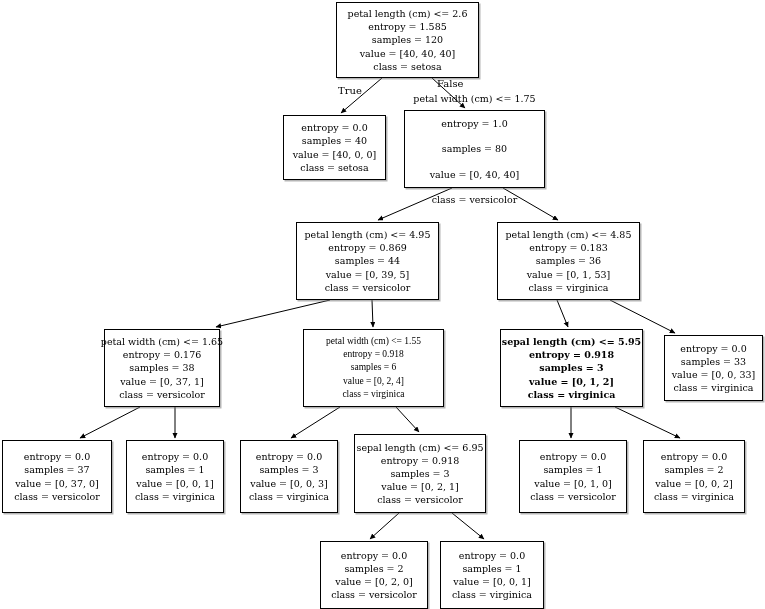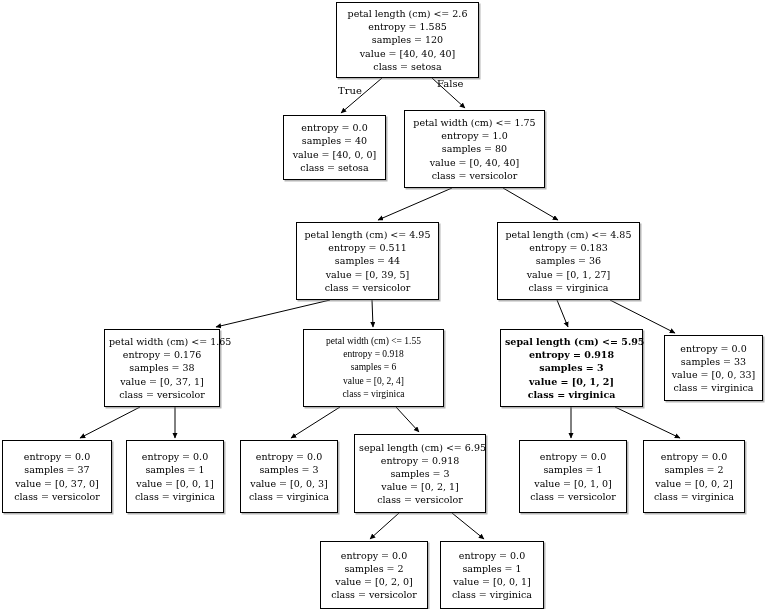--- a/index.html
+++ b/index.html
@@ -18,20 +18,21 @@
     border:1px solid #000000;
     background:#ffffff;
     box-shadow:1.5px 1.5px 0 rgba(120,120,120,0.55);
     text-align:center;
     font-size:9.5px;
     line-height:13.2px;
     color:#000000;
     display:flex;
     flex-direction:column;
     justify-content:center;
+    align-items:center;
     padding:12px 4px;
   }
   .node .ln{white-space:nowrap;}
   .edge-label{
     position:absolute;
     font-size:10px;
     color:#000000;
     white-space:nowrap;
   }
 </style>
@@ -71,39 +72,39 @@
         <div class="ln">samples = 120</div>
         <div class="ln">value = [40, 40, 40]</div>
         <div class="ln">class = setosa</div>
       </div>
       <div class="node" style="left: 283px; top: 115px; width: 103px; height: 65px;">
         <div class="ln">entropy = 0.0</div>
         <div class="ln">samples = 40</div>
         <div class="ln">value = [40, 0, 0]</div>
         <div class="ln">class = setosa</div>
       </div>
-      <div class="node" style="left: 404px; top: 110px; width: 141px; height: 78px;">
+      <div class="node" style="left: 404px; top: 110px; width: 141px; height: 78px; gap: 12px;">
         <div class="ln">petal width (cm) &lt;= 1.75</div>
         <div class="ln">entropy = 1.0</div>
         <div class="ln">samples = 80</div>
         <div class="ln">value = [0, 40, 40]</div>
         <div class="ln">class = versicolor</div>
       </div>
       <div class="node" style="left: 296px; top: 222px; width: 143px; height: 78px;">
         <div class="ln">petal length (cm) &lt;= 4.95</div>
-        <div class="ln">entropy = 0.511</div>
+        <div class="ln">entropy = 0.869</div>
         <div class="ln">samples = 44</div>
         <div class="ln">value = [0, 39, 5]</div>
         <div class="ln">class = versicolor</div>
       </div>
       <div class="node" style="left: 497px; top: 222px; width: 143px; height: 78px;">
         <div class="ln">petal length (cm) &lt;= 4.85</div>
         <div class="ln">entropy = 0.183</div>
         <div class="ln">samples = 36</div>
-        <div class="ln">value = [0, 1, 27]</div>
+        <div class="ln">value = [0, 1, 53]</div>
         <div class="ln">class = virginica</div>
       </div>
       <div class="node" style="left: 104px; top: 329px; width: 116px; height: 78px;">
         <div class="ln">petal width (cm) &lt;= 1.65</div>
         <div class="ln">entropy = 0.176</div>
         <div class="ln">samples = 38</div>
         <div class="ln">value = [0, 37, 1]</div>
         <div class="ln">class = versicolor</div>
       </div>
       <div class="node" style="left: 303px; top: 329px; width: 141px; height: 78px; font-family: Liberation Serif, serif;">

